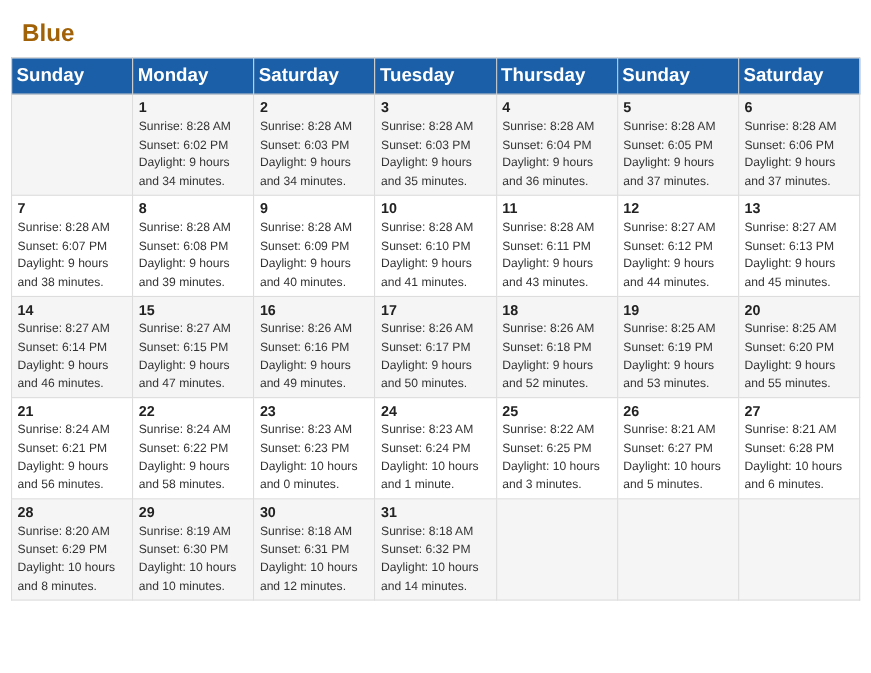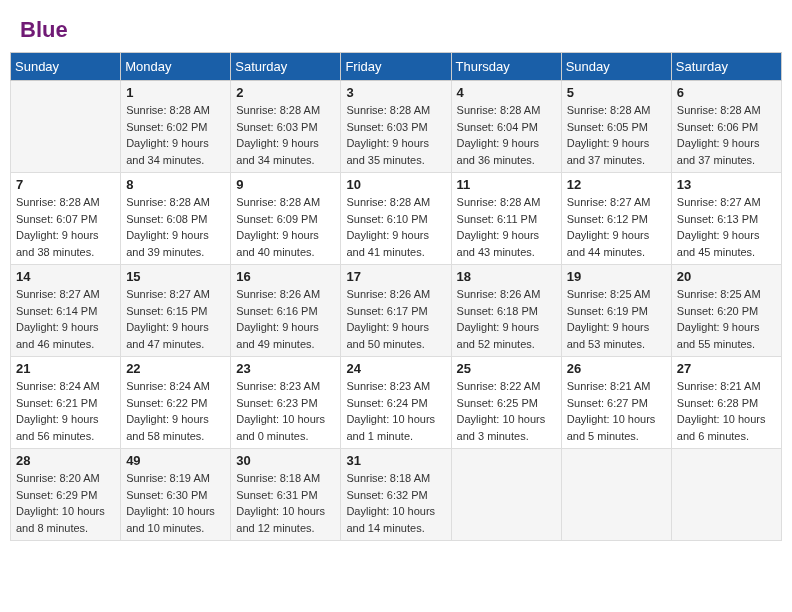--- a/index.html
+++ b/index.html
@@ -42,22 +42,22 @@
       color: #444;
     }
     table {
       width: 100%;
       border-collapse: collapse;
       margin-top: 6px;
     }
     thead tr th {
       background-color: #1a5fa8;
       color: #fff;
-      font-size: 13px;
-      font-weight: normal;
+      font-size: 17px;
+      font-weight: bold;
       padding: 6px 4px;
       text-align: left;
       border: 1px solid #ccc;
     }
     tbody tr td {
       vertical-align: top;
       padding: 4px 5px;
       border: 1px solid #ddd;
       font-size: 11px;
       color: #333;
@@ -81,36 +81,36 @@
       color: #333;
       line-height: 1.5;
     }
   </style>
 </head>
 <body>
 
 <div class="header">
   <div class="logo">
     <div>
-      <div style="font-size:22px;font-weight:bold;color:#701a75;line-height:1.1;">Blue</div>
+      <div style="font-size:22px;font-weight:bold;color:#a16207;line-height:1.1;">Blue</div>
     </div>
   </div>
   <div class="title-block">
     <h1></h1>
     <h2></h2>
   </div>
 </div>
 
 <table>
   <thead>
     <tr>
     <th>Sunday</th>
         <th>Monday</th>
         <th>Saturday</th>
-        <th>Friday</th>
+        <th>Tuesday</th>
         <th>Thursday</th>
         <th>Sunday</th>
         <th>Saturday</th>
       </tr>
   </thead>
   <tbody id="calendar-body">
   <tr>
         <td></td>
         <td>
           <span class="day-num">1</span>
@@ -310,21 +310,21 @@
       </tr>
       <tr>
         <td>
           <span class="day-num">28</span>
           <div class="cell-info" style="white-space: pre-line;">Sunrise: 8:20 AM
 Sunset: 6:29 PM
 Daylight: 10 hours
 and 8 minutes.</div>
         </td>
         <td>
-          <span class="day-num">49</span>
+          <span class="day-num">29</span>
           <div class="cell-info" style="white-space: pre-line;">Sunrise: 8:19 AM
 Sunset: 6:30 PM
 Daylight: 10 hours
 and 10 minutes.</div>
         </td>
         <td>
           <span class="day-num">30</span>
           <div class="cell-info" style="white-space: pre-line;">Sunrise: 8:18 AM
 Sunset: 6:31 PM
 Daylight: 10 hours

